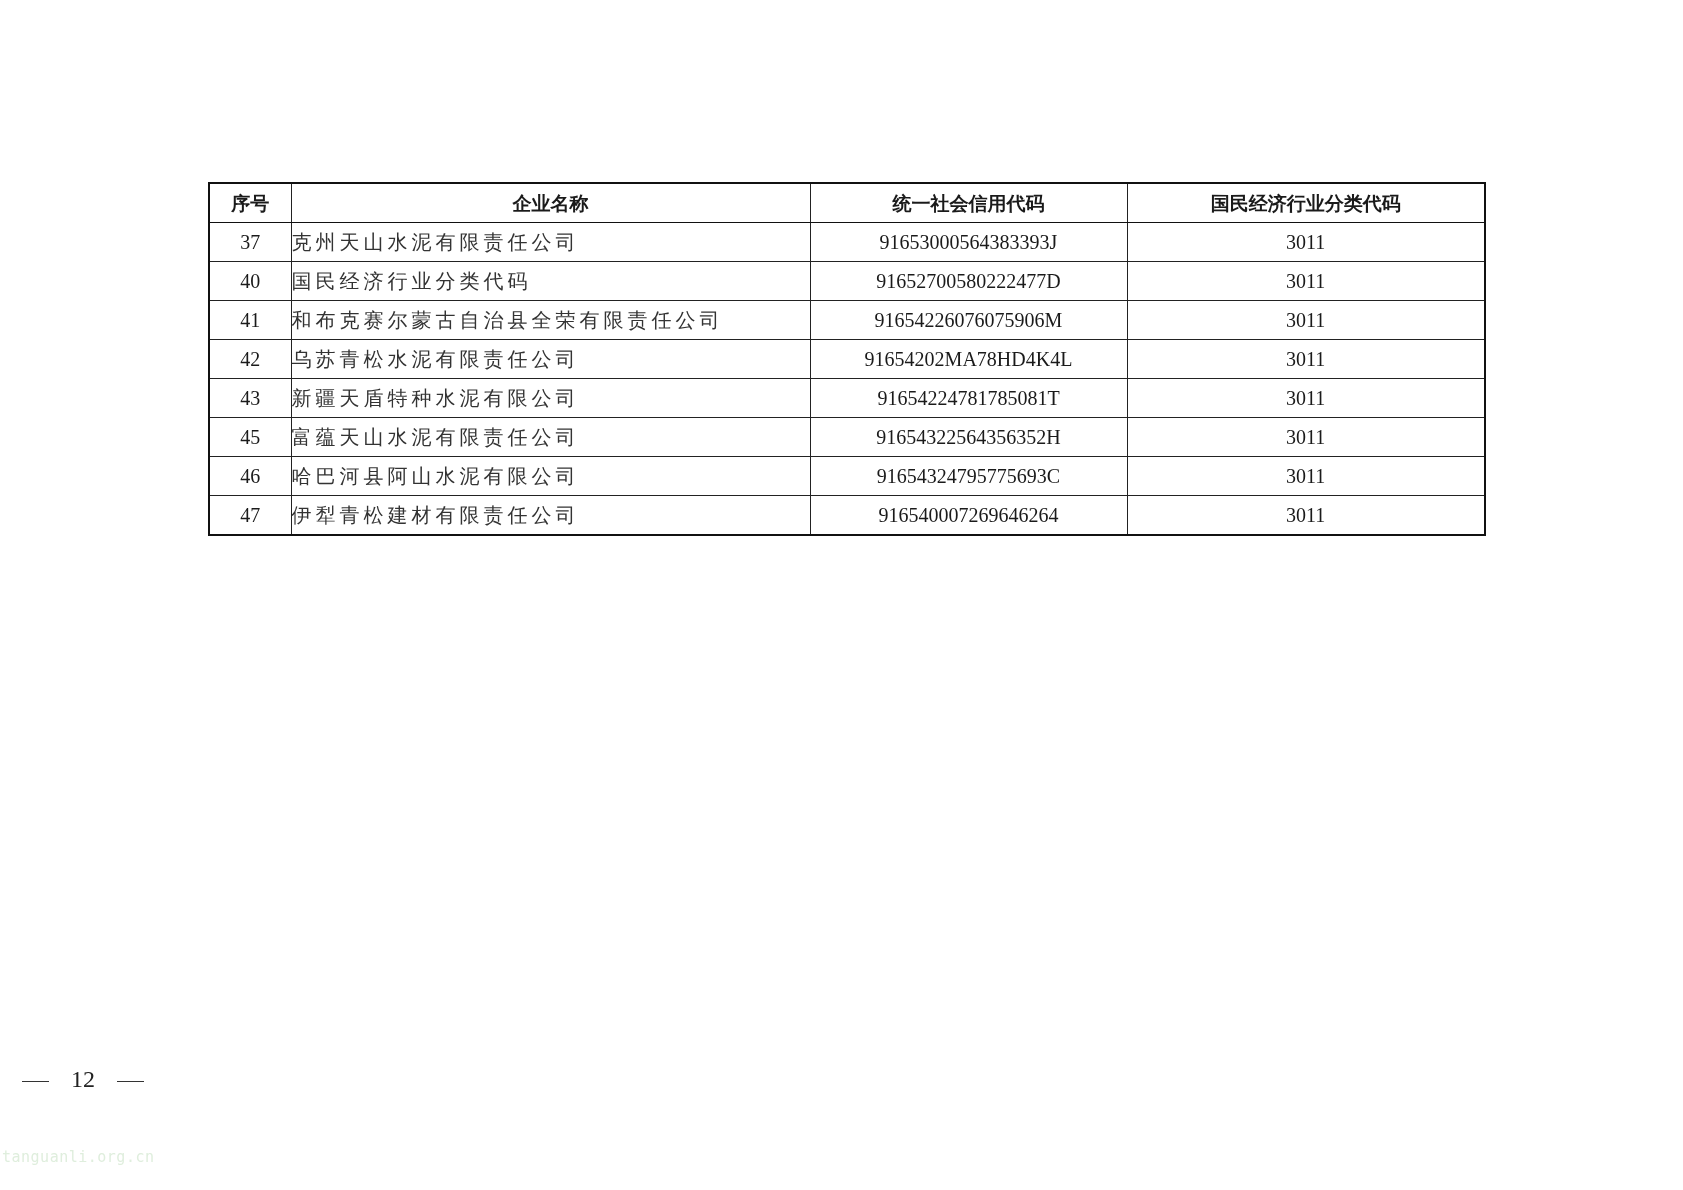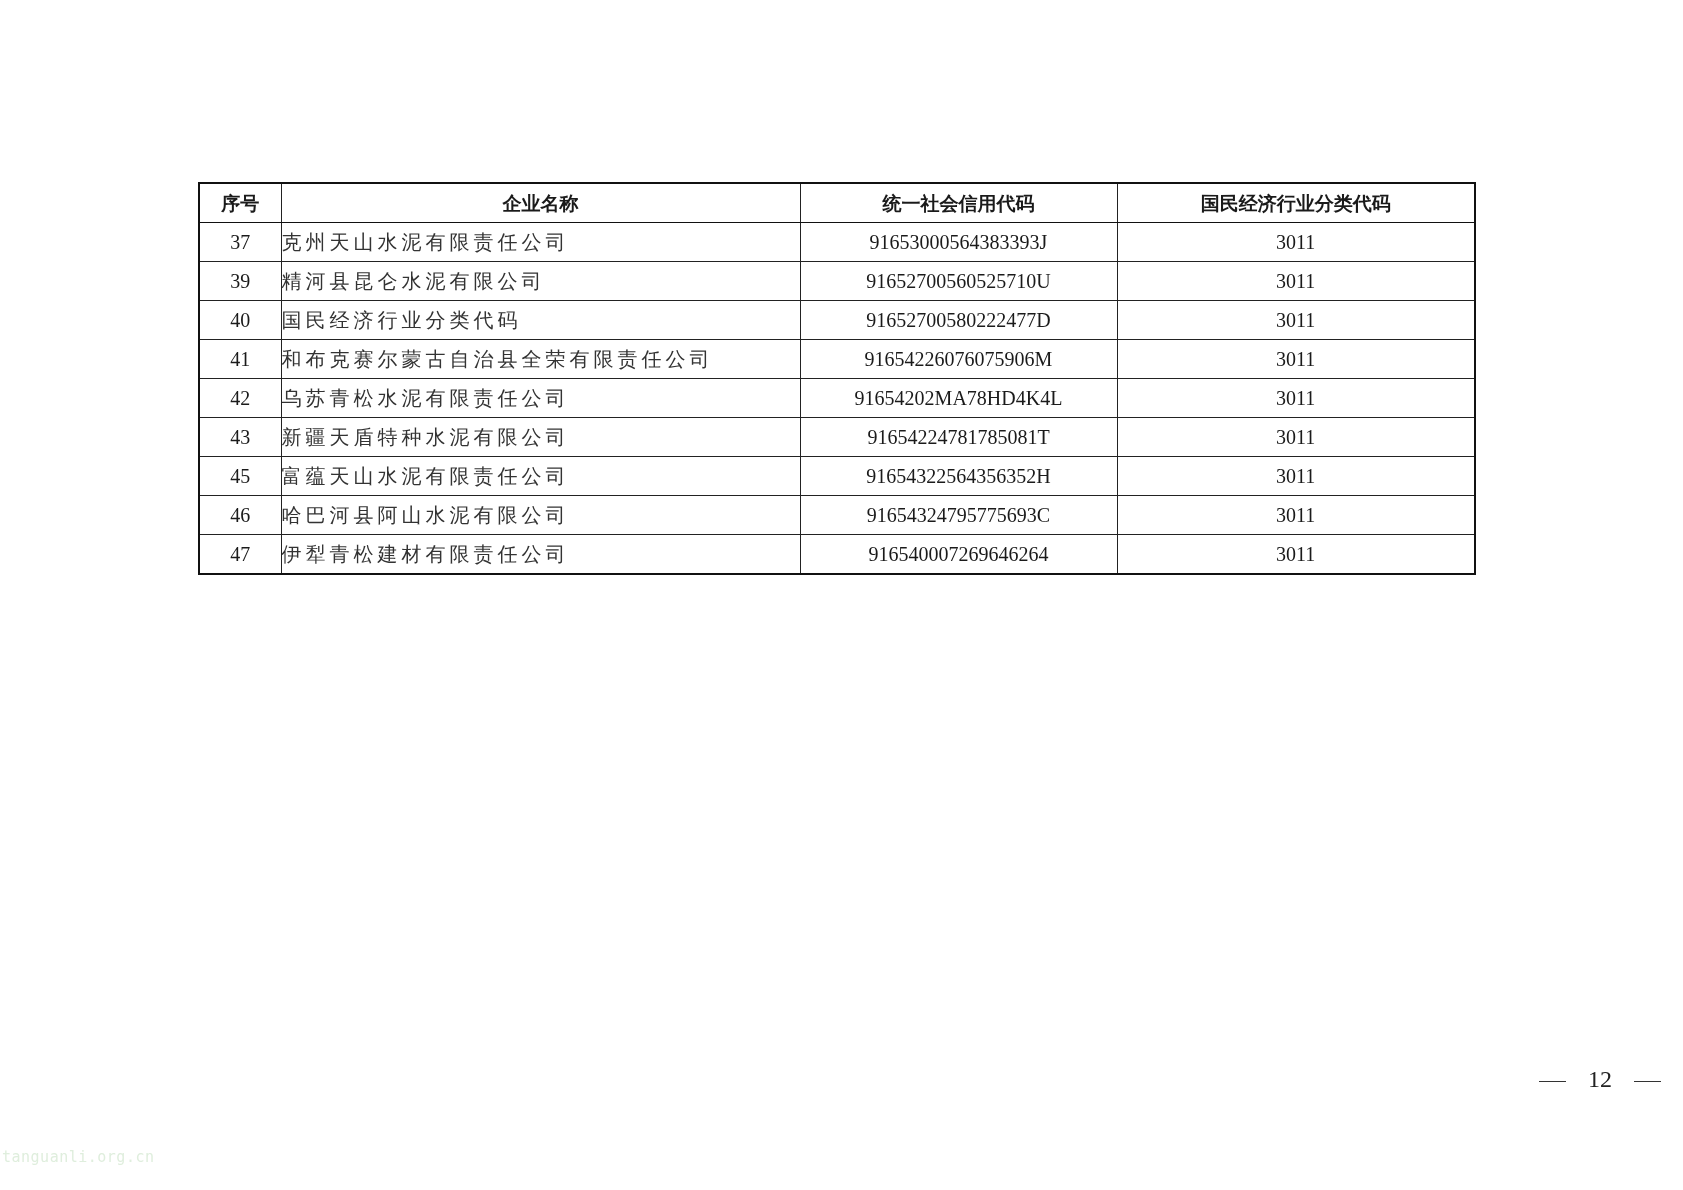--- a/index.html
+++ b/index.html
@@ -10,21 +10,21 @@
     body {
       width: 1683px;
       height: 1190px;
       position: relative;
       overflow: hidden;
       font-family: "Liberation Serif", "DejaVu Serif", serif;
       color: #1a1a1a;
     }
     .table-wrap {
       position: absolute;
-      left: 198px;
+      left: 208px;
       top: 182px;
       width: 1276px;
     }
     table {
       border-collapse: collapse;
       width: 1276px;
       table-layout: fixed;
       border: 2px solid #111;
     }
     col.c1 { width: 82px; }
@@ -58,21 +58,21 @@
       font-family: "DejaVu Sans", "Liberation Sans", sans-serif;
       font-size: 20px;
       letter-spacing: 4px;
       color: #333;
     }
     .page-number {
       position: absolute;
       top: 1066px;
       left: 0;
       width: 1683px;
-      text-align: right;
+      text-align: left;
       font-family: "Liberation Serif", "DejaVu Serif", serif;
       font-size: 24px;
       color: #222;
     }
     .page-number .dash {
       display: inline-block;
       width: 27px;
       height: 1.5px;
       background: #333;
       vertical-align: middle;
@@ -105,26 +105,20 @@
         <th>企业名称</th>
         <th>统一社会信用代码</th>
         <th>国民经济行业分类代码</th>
       </tr>
     </thead>
     <tbody>
       <tr>
         <td class="num">37</td>
         <td class="name">克州天山水泥有限责任公司</td>
         <td class="code">91653000564383393J</td>
-        <td class="ind">3011</td>
-      </tr>
-      <tr>
-        <td class="num">39</td>
-        <td class="name">精河县昆仑水泥有限公司</td>
-        <td class="code">91652700560525710U</td>
         <td class="ind">3011</td>
       </tr>
       <tr>
         <td class="num">40</td>
         <td class="name">国民经济行业分类代码</td>
         <td class="code">91652700580222477D</td>
         <td class="ind">3011</td>
       </tr>
       <tr>
         <td class="num">41</td>

